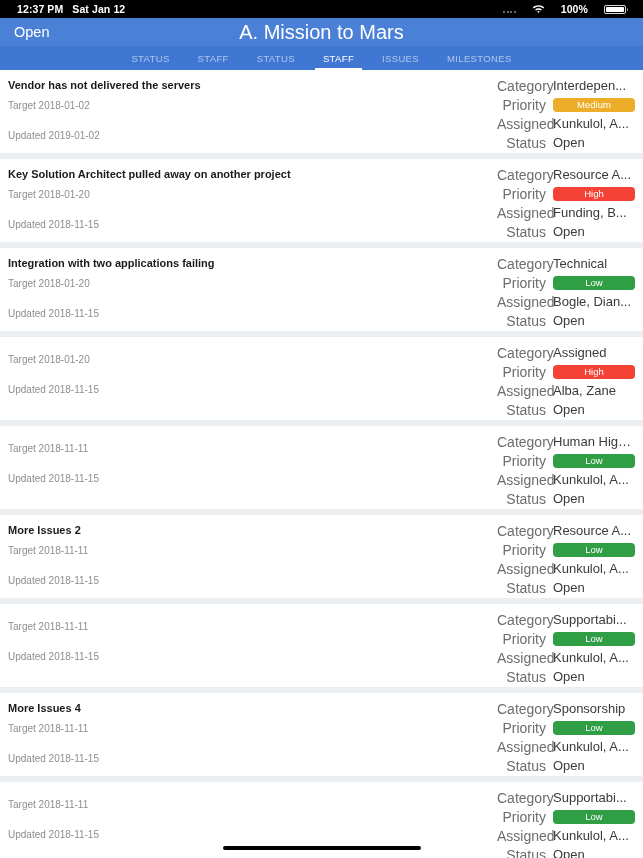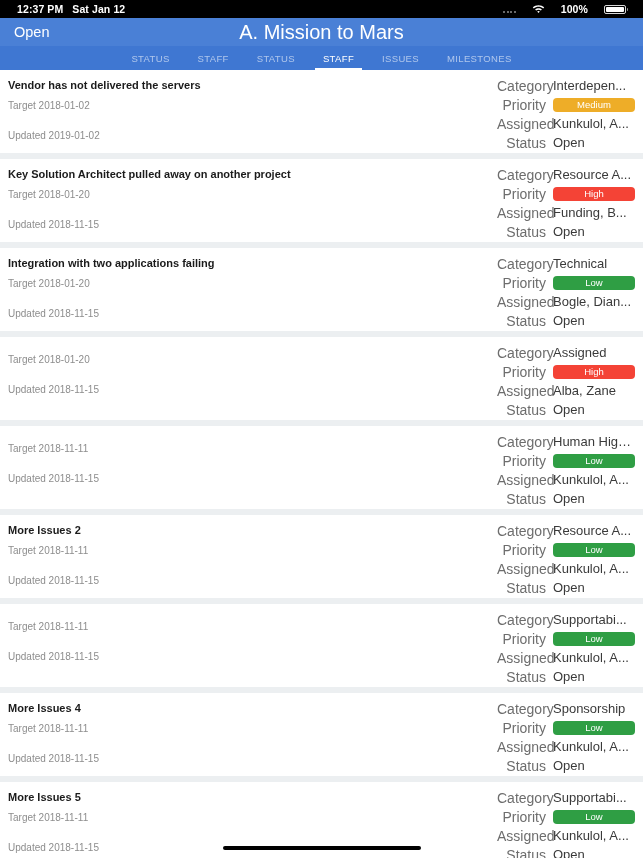--- a/index.html
+++ b/index.html
@@ -443,21 +443,20 @@
           <span class="meta-value">Kunkulol, A...</span>
         </div>
         <div class="meta-row">
           <span class="meta-label">Status</span>
           <span class="meta-value">Open</span>
         </div>
       </div>
     </div>
     <div class="card">
       <div class="card-left">
-        <div class="card-title">More Issues 5</div>
         <div class="card-target">Target 2018-11-11</div>
         <div class="card-updated">Updated 2018-11-15</div>
       </div>
       <div class="card-right">
         <div class="meta-row">
           <span class="meta-label">Category</span>
           <span class="meta-value">Supportabi...</span>
         </div>
         <div class="meta-row">
           <span class="meta-label">Priority</span>

